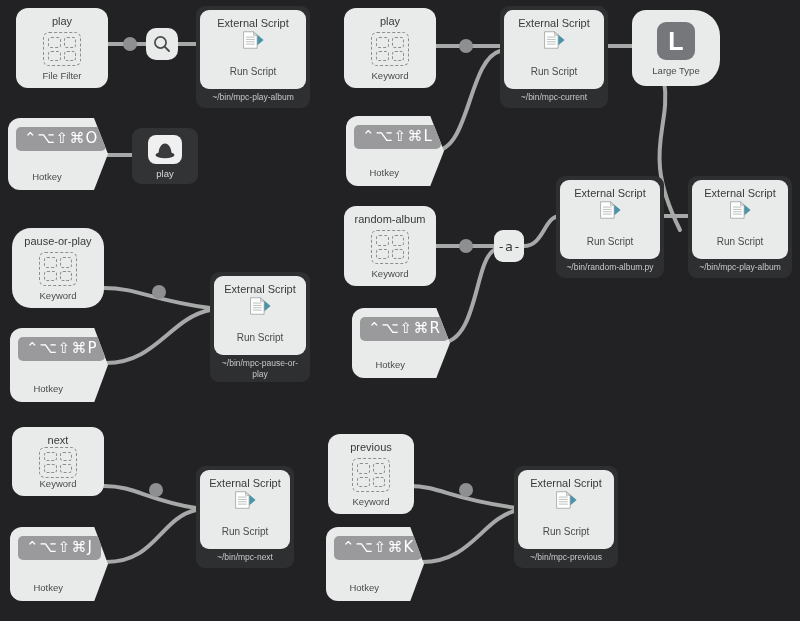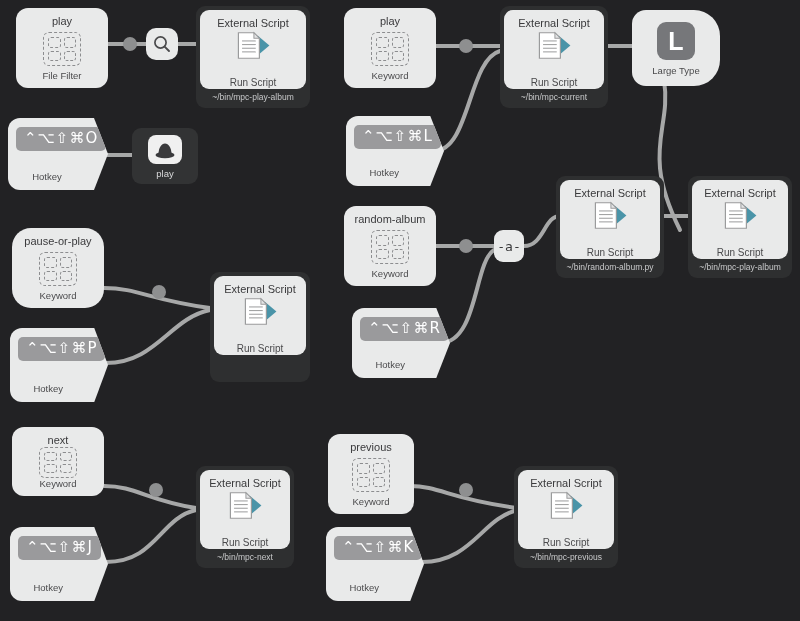--- a/index.html
+++ b/index.html
@@ -91,21 +91,21 @@
     border-radius: 9px;
     padding: 4px 4px 3px 4px;
     display: flex; flex-direction: column; align-items: center;
   }
   .script-card {
     background: #e9eaea;
     border-radius: 9px;
     width: 100%;
     display: flex; flex-direction: column;
     align-items: center; justify-content: space-between;
-    padding: 7px 5px 0 5px;
+    padding: 7px 5px 11px 5px;
   }
   .script-card .title {
     font-size: 11px; color: #3a3a3c; line-height: 13px; white-space: nowrap;
   }
   .script-card .subtitle {
     font-size: 10px; color: #4a4a4c; line-height: 12px; white-space: nowrap; margin-top: 16px;
   }
   .script-path {
     font-size: 8.5px; color: #c8c9ca;
     text-align: center; line-height: 11px;
@@ -384,20 +384,21 @@
         <path d="M24,3 L30,9 H24 Z" fill="#e4e5e6" stroke="#9a9b9c" stroke-width="1.1"></path>
         <g stroke="#9a9b9c" stroke-width="1.1">
           <line x1="11" y1="12" x2="26" y2="12"></line>
             <line x1="11" y1="16" x2="26" y2="16"></line>
           <line x1="11" y1="20" x2="26" y2="20"></line>
             <line x1="11" y1="24" x2="26" y2="24"></line>
         </g>
       </svg>
       <div class="subtitle">Run Script</div>
     </div>
+    <div class="script-path">~/bin/mpc-pause-or-play</div>
   </div>
 
   <div class="node hotkey-node" style="left:10px; top:328px; width:98px; height:74px;">
     <div class="keys">⌃⌥⇧⌘P</div>
     <div class="subtitle">Hotkey</div>
   </div>
 
   <div class="node input-node" style="left:12px; top:427px; width:92px; height:69px;">
     <div class="title">next</div>
     <div class="kw-icon">

